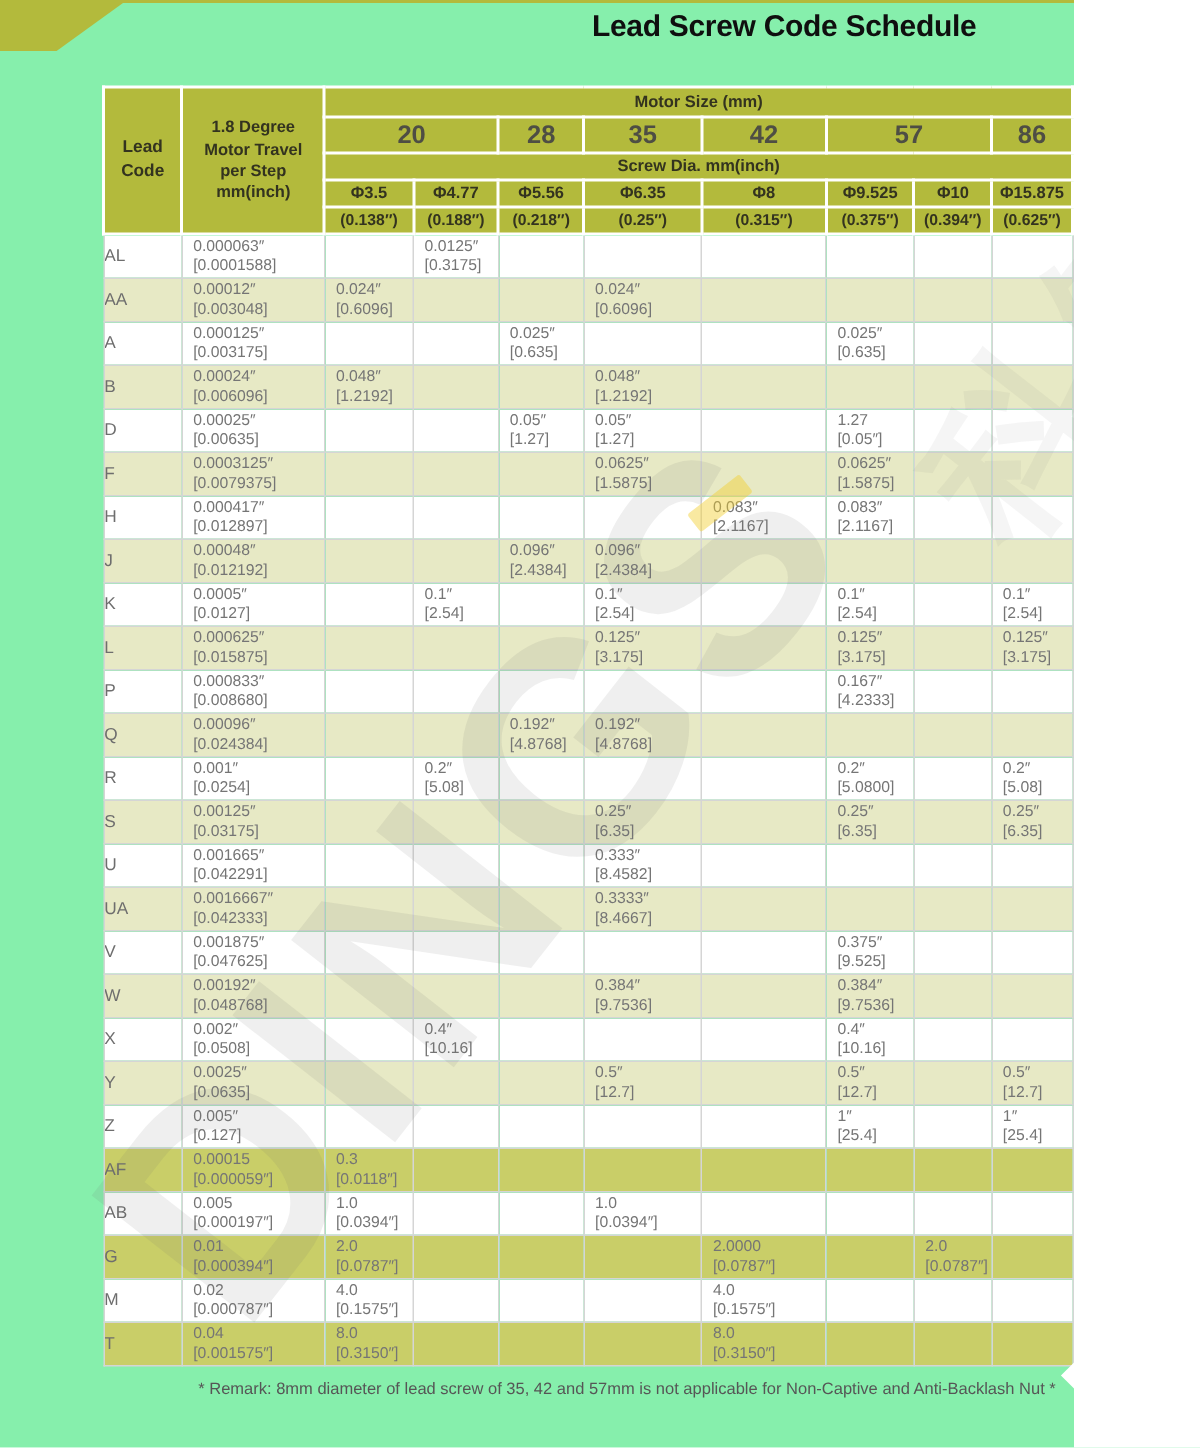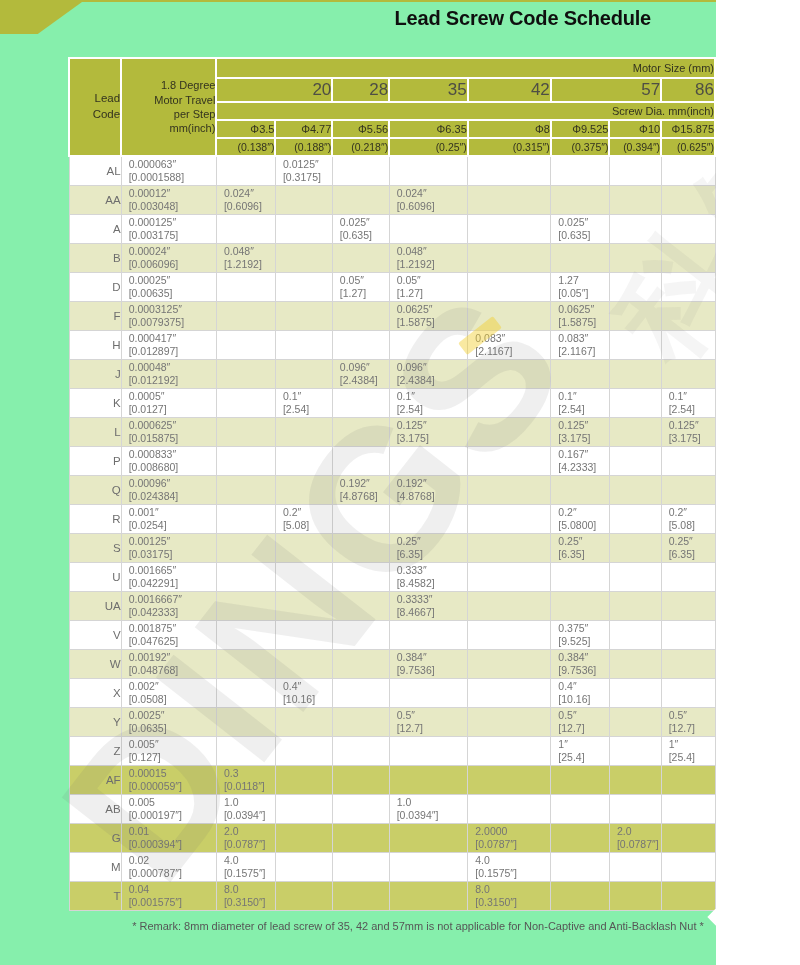--- a/index.html
+++ b/index.html
@@ -22,41 +22,41 @@
   .page-title{
     position:absolute;top:7px;right:65px;margin:0;
     font-size:20px;font-weight:bold;color:#0f0f0f;letter-spacing:-0.2px;
   }
   table.schedule{
     position:absolute;left:68px;top:57px;border-collapse:collapse;table-layout:fixed;
   }
   td,th{box-sizing:border-box;}
   thead th{
     background:var(--olive);border:2px solid #fff;color:#33331f;
-    font-weight:normal;padding:0;text-align:right;vertical-align:middle;
+    font-weight:bold;padding:0;text-align:center;vertical-align:middle;
     white-space:pre-line;
   }
   thead tr:nth-child(1){height:20px;}
   thead tr:nth-child(2){height:24px;}
   thead tr:nth-child(3){height:18px;}
   thead tr:nth-child(4){height:18px;margin-top:28px;}
   thead tr:nth-child(5){height:18px;}
   th.h-corner{font-size:11.5px;line-height:1.35;}
   th.h-travel{font-size:11px;line-height:1.3;}
   th.h-band{font-size:11px;}
   th.h-num{font-size:17px;color:#4e4e44;}
   th.h-dia{font-size:11px;}
   th.h-inch{font-size:10.5px;}
   tbody tr{height:29px;}
   tbody td{
     border:1px solid var(--grid);font-size:10.5px;color:var(--body-text);
     line-height:1.22;padding:1px 2px 1px 7px;vertical-align:middle;
     white-space:pre-line;overflow:hidden;
   }
-  tbody td.code{text-align:right;padding:1px 0;font-size:11.5px;color:#6e6e6e;}
+  tbody td.code{text-align:left;padding:1px 0;font-size:11.5px;color:#6e6e6e;}
   tr.plain{background:#fff;}
   tr.tint{background:var(--tint);padding-left:47px;}
   tr.accent{background:var(--accent);}
   .remark{
     position:absolute;left:68px;top:920px;width:700px;
     font-size:11px;color:#565656;text-align:center;
   }
   
   .wm,.wm-slash,.wm-dash,.corner-cut{pointer-events:none;}
   .wm-brand{

